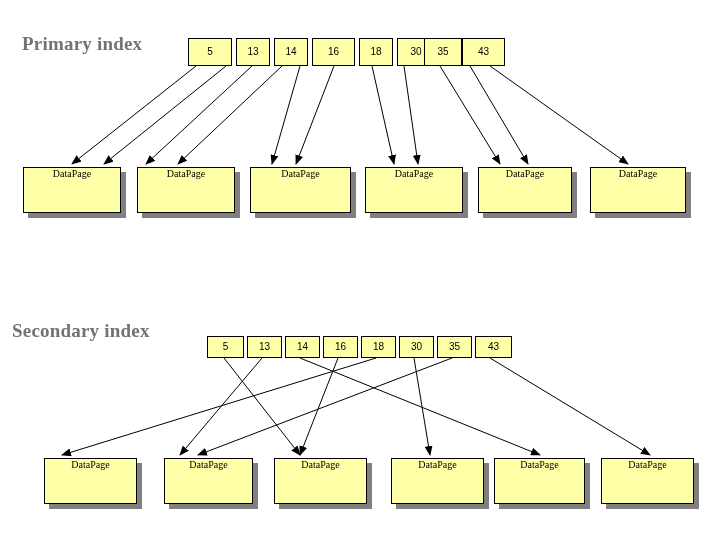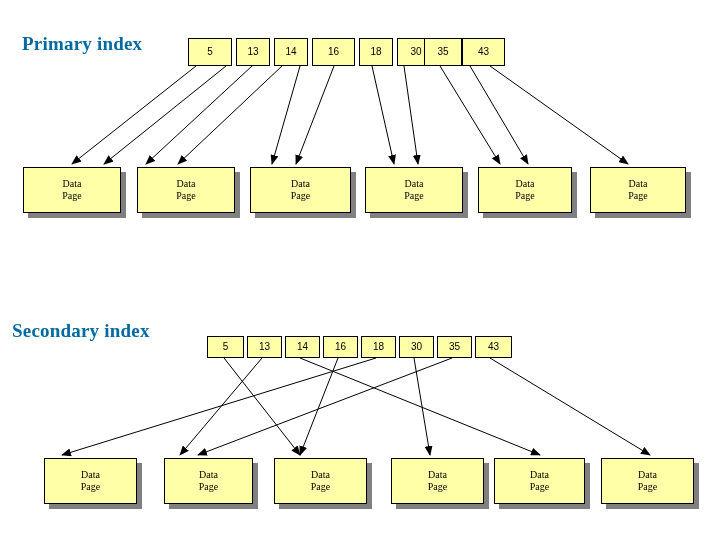--- a/index.html
+++ b/index.html
@@ -18,21 +18,21 @@
     position: absolute;
     left: 0; top: 0;
     width: 720px;
     height: 540px;
   }
   .title {
     position: absolute;
     font-family: "Liberation Serif", serif;
     font-size: 19px;
     font-weight: bold;
-    color: #0369a1;
+    color: #737373;
     white-space: nowrap;
     letter-spacing: 0.2px;
     text-align: right;
   }
   #primary-title { left: 22px; top: 33px; }
   #secondary-title { left: 12px; top: 320px; }
 
   .idx-cell {
     position: absolute;
     background: #ffffa8;
@@ -51,22 +51,22 @@
     position: absolute;
     background: #808080;
     box-sizing: border-box;
   }
   .page-box {
     position: absolute;
     background: #ffffa8;
     border: 1px solid #000000;
     box-sizing: border-box;
     display: flex;
-    flex-direction: column;
-    align-items: center;
+    flex-direction: row;
+    align-items: flex-start;
     justify-content: center;
     font-family: "Liberation Serif", serif;
     font-size: 10px;
     color: #000000;
     line-height: 1.25;
   }
   .page-box span { display: block; }
 </style>
 </head>
 <body>

